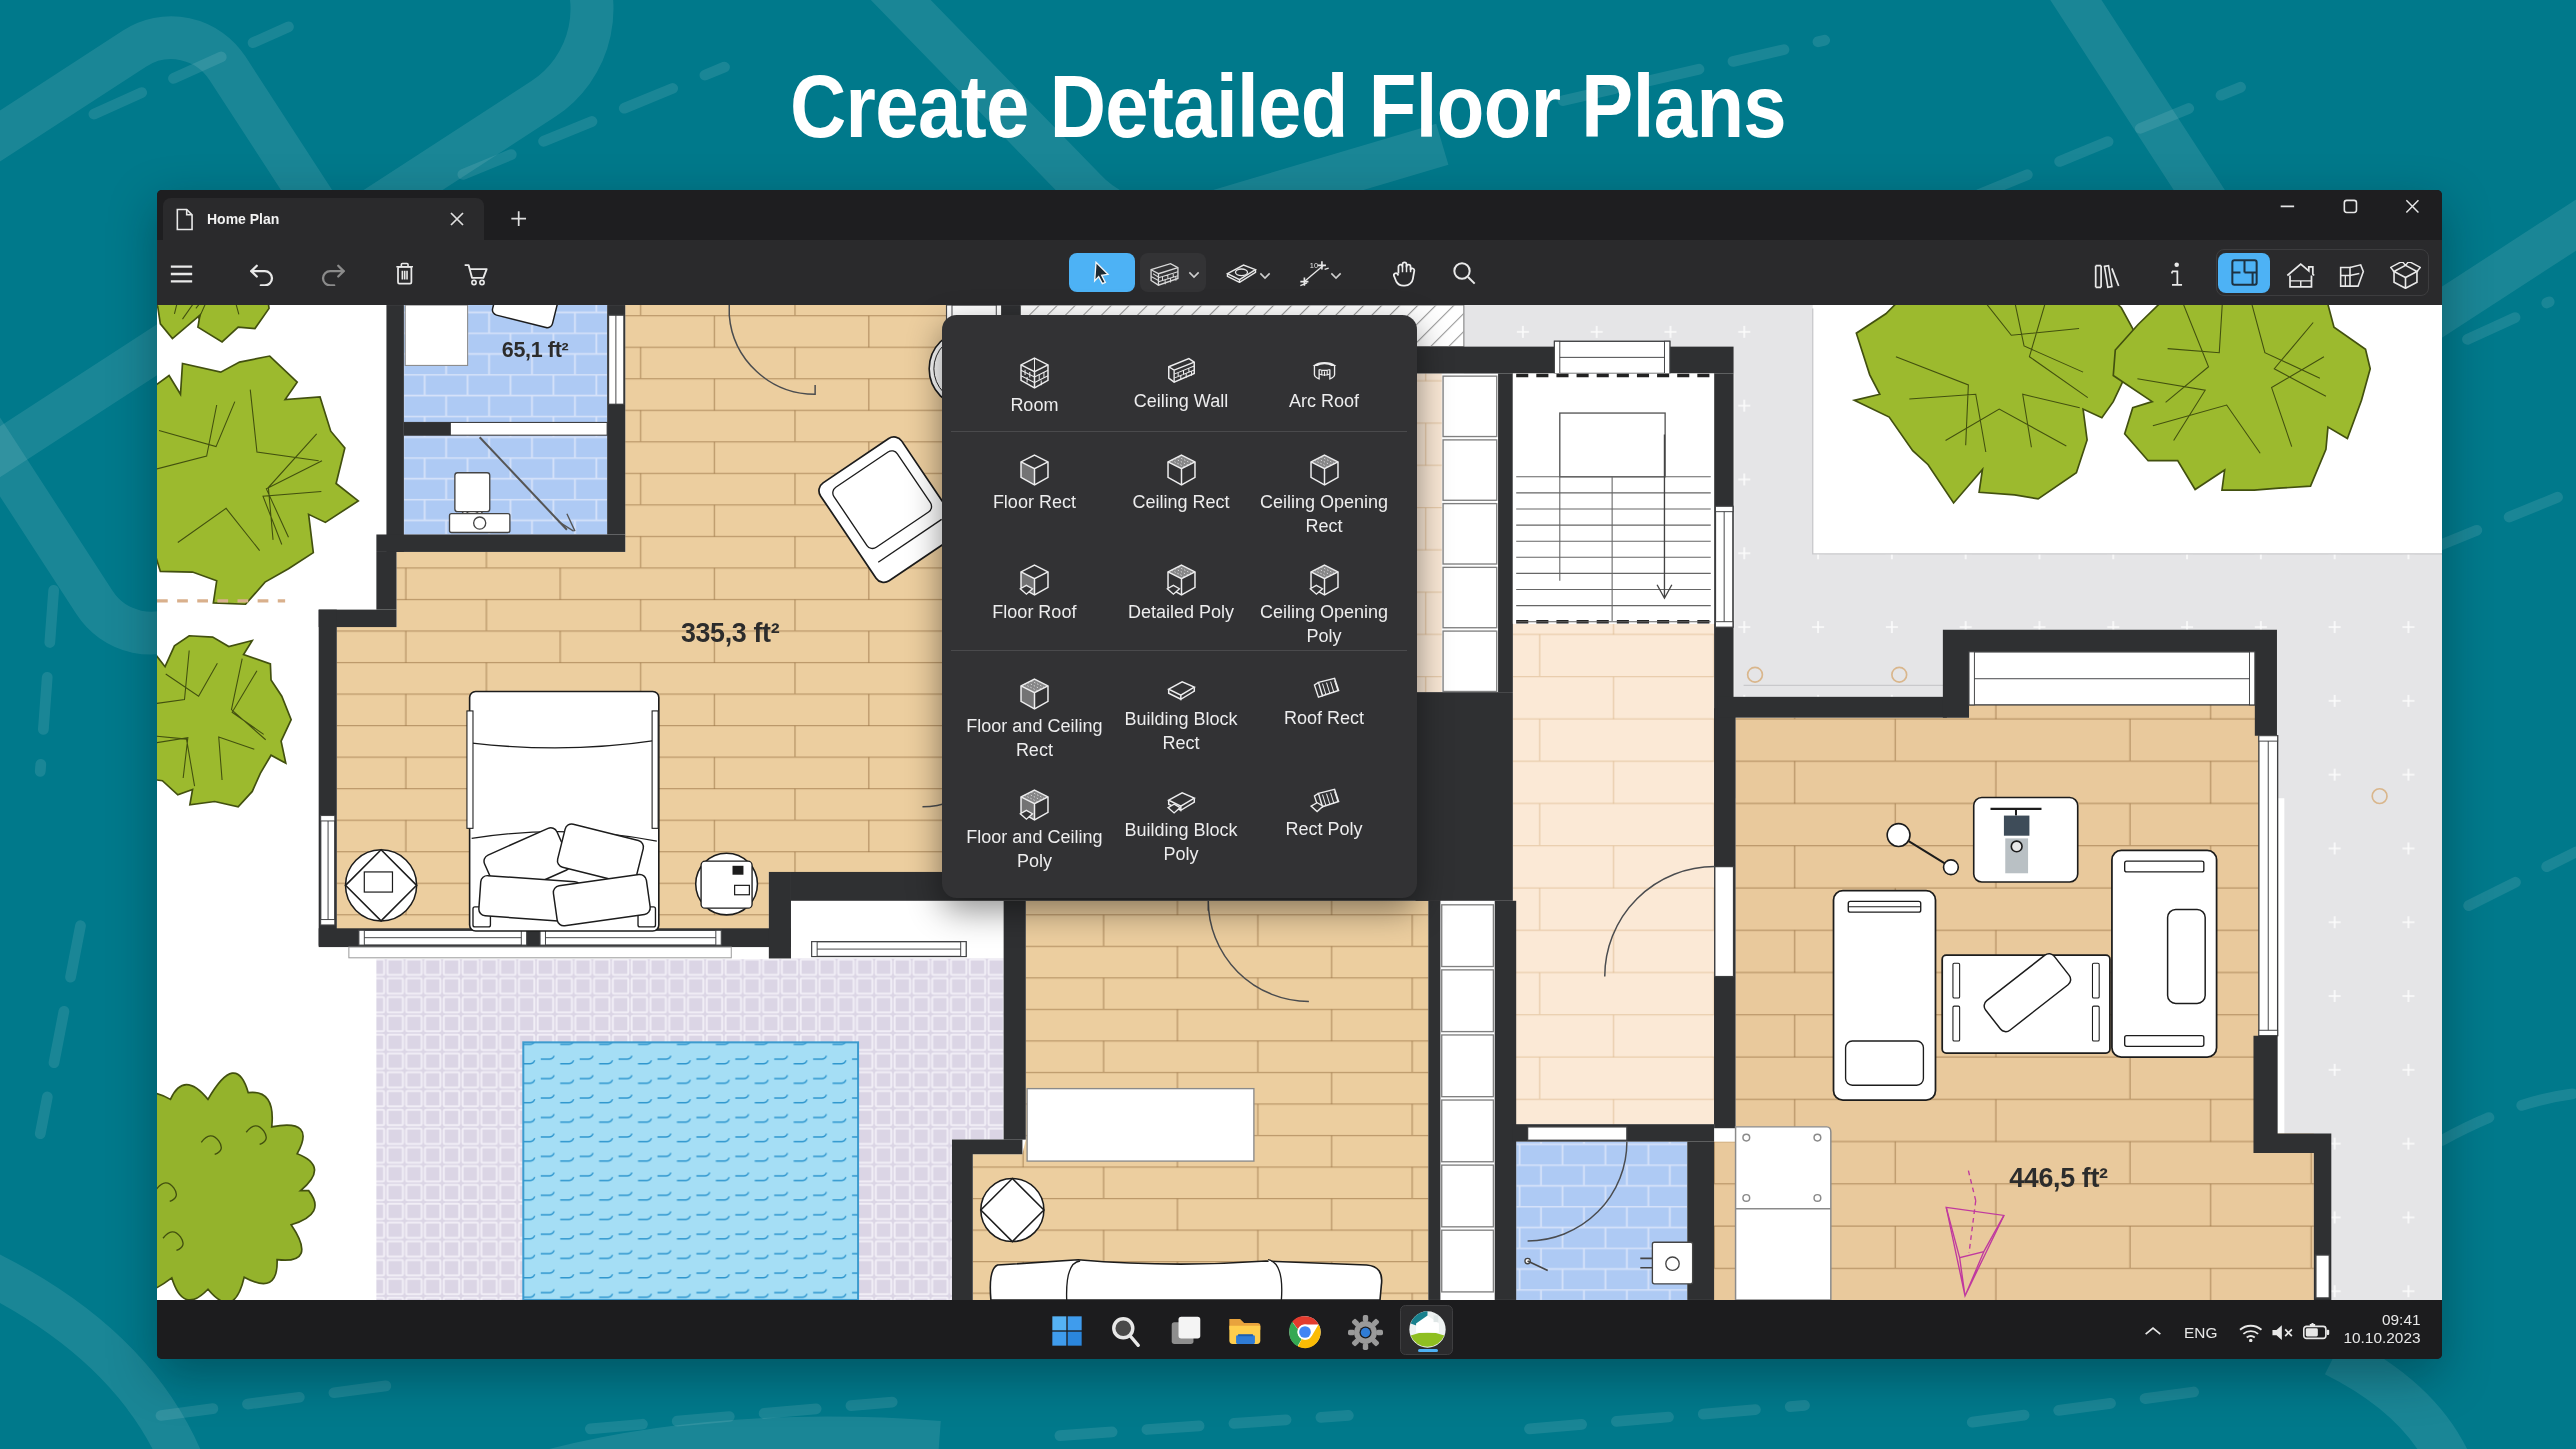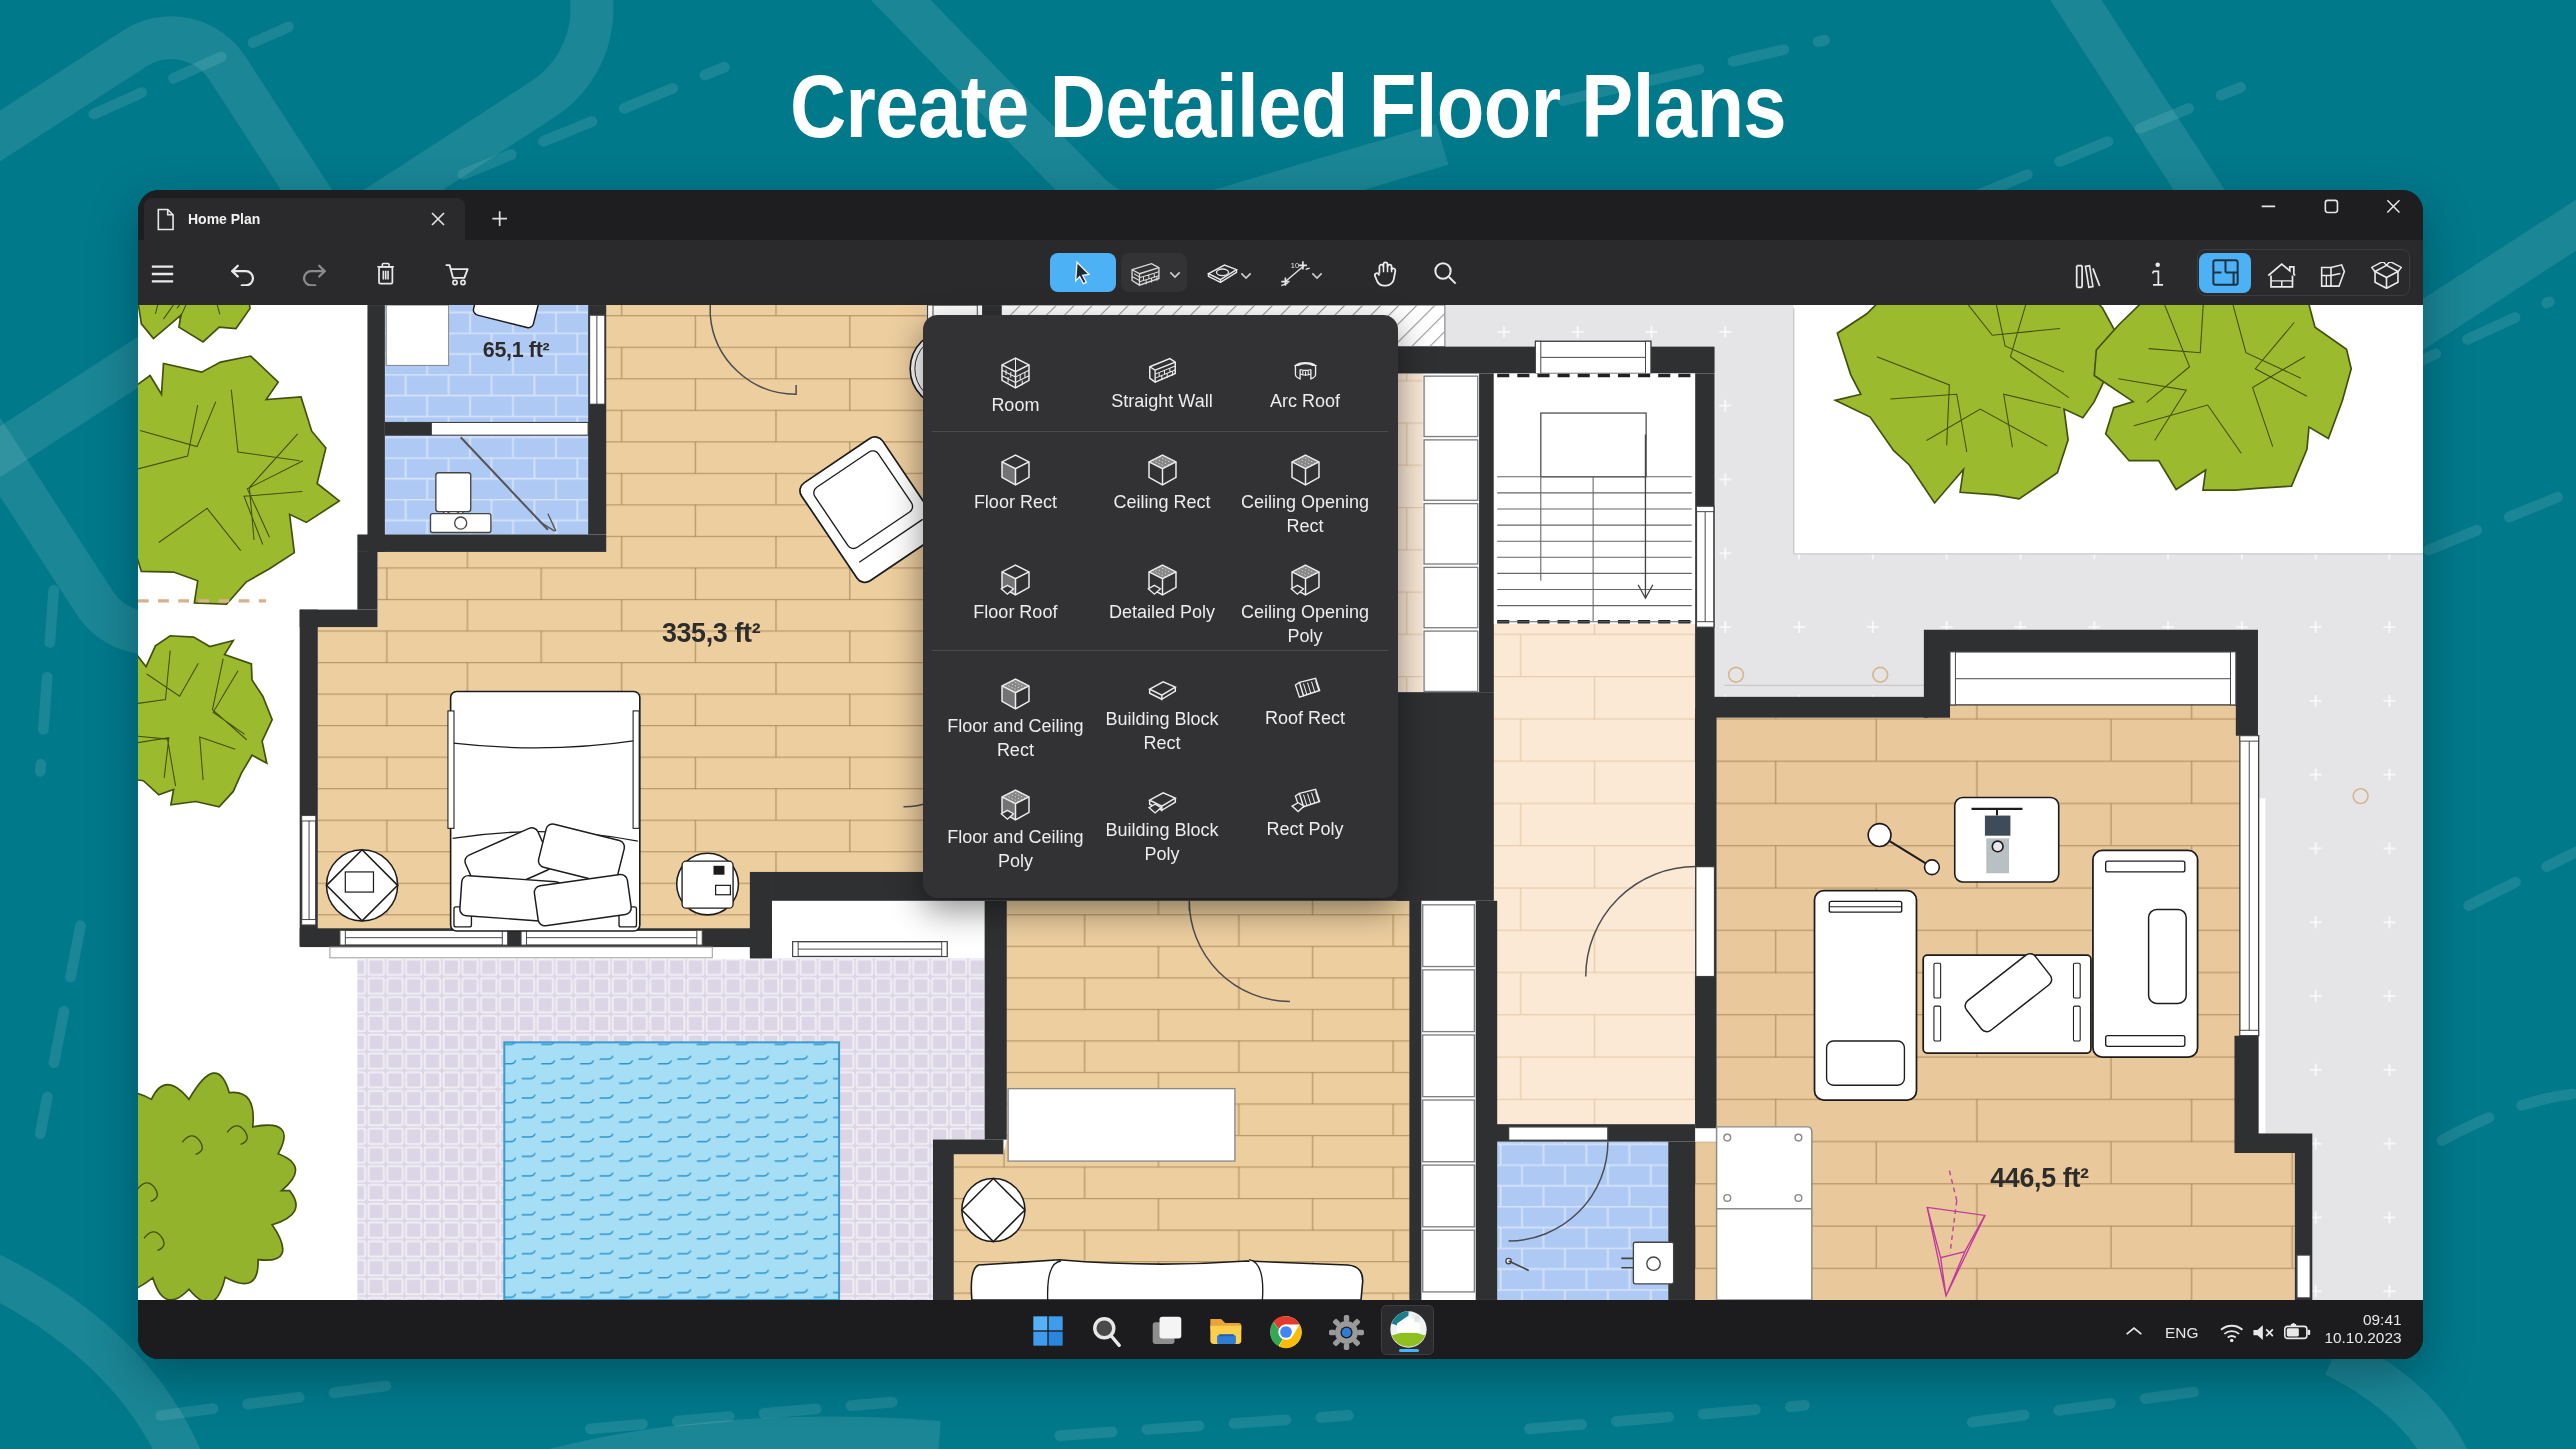--- a/index.html
+++ b/index.html
@@ -1,21 +1,21 @@
 <!DOCTYPE html>
 <html style="font-size:10.7px"><head><meta charset="utf-8"><title>Create Detailed Floor Plans</title>
 <style>
 *{margin:0;padding:0;box-sizing:border-box}
 html,body{width:2576px;height:1449px;overflow:hidden}
 body{background:#00798b;font-family:"Liberation Sans",sans-serif;position:relative}
 .deco{position:absolute;inset:0}
 h1{position:absolute;top:62px;left:0;width:2576px;text-align:center;color:#fff;
    font-size:89px;line-height:89px;font-weight:bold;letter-spacing:-0.7px;transform:scaleX(0.875);transform-origin:center top}
-#win{position:absolute;left:138px;top:190px;width:2285px;height:1169px;background:#1e1e20;
-     border-radius:21px;overflow:hidden;box-shadow:0 16px 47px rgba(0,20,26,0.35)}
+#win{position:absolute;left:157px;top:190px;width:2285px;height:1169px;background:#1e1e20;
+     border-radius:5px;overflow:hidden;box-shadow:0 16px 47px rgba(0,20,26,0.35)}
 #tabstrip{position:absolute;left:0;top:0;width:100%;height:50px;background:#1e1e20}
 #tab{position:absolute;left:6px;top:8px;width:321px;height:42px;background:#2a2a2c;
      border-radius:8px 8px 0 0;color:#f2f2f2;font-size:14px;font-weight:bold}
 #toolbar{position:absolute;left:0;top:50px;width:100%;height:65px;background:#2a2a2c}
 #canvas{position:absolute;left:0;top:115px;width:2285px;height:995px;background:#fff}
 #taskbar{position:absolute;left:0;top:1110px;width:2285px;height:66px;background:#1c1c1e}
 .tbtn{position:absolute;border-radius:8px}
 .popup{position:absolute;left:785px;top:10px;width:475px;height:583px;background:#323234;
        border-radius:14.8px;box-shadow:0 12px 34px rgba(0,0,0,.45)}
 .pcell{position:absolute;width:158px;text-align:center;color:#ededee;font-size:18px;line-height:23.5px}
@@ -639,21 +639,21 @@
           </svg>
           <div>Room</div>
         </div>
 
 <div class="pcell" style="left:160px;top:41px">
           <svg width="31" height="29.5" viewBox="0 0 46 44" fill="none">
             <path d="M4,16 L34,4 L42,9 L42,26 L12,39 L4,33 Z" stroke="#ededee" stroke-width="2.2"></path>
             <path d="M4,16 L12,21 L12,39 M12,21 L42,9" stroke="#ededee" stroke-width="2"></path>
             <path d="M12,27 L42,15 M12,33 L42,21 M18,24.5 v6 M26,21.5 v6 M34,18.5 v6 M22,29.5 v6 M30,26.5 v6 M38,23.5 v6" stroke="#ededee" stroke-width="1.5"></path>
           </svg>
-          <div>Straight Wall</div>
+          <div>Ceiling Wall</div>
         </div>
 
 <div class="pcell" style="left:303px;top:41px">
           <svg width="31" height="29.5" viewBox="0 0 46 44" fill="none">
             <path d="M8,14 a17,8 0 0 1 30,0 l-4,0 a13,6 0 0 0 -22,0 z" stroke="#ededee" stroke-width="2"></path>
             <path d="M8,14 v14 a17,8 0 0 0 7,6 V20 M38,14 v14 a17,8 0 0 1 -7,6 V20" stroke="#ededee" stroke-width="2"></path>
             <path d="M15,20 a13,6 0 0 0 16,0 M15,27 a13,6 0 0 0 16,0 M19,22 v7 M23,23 v7 M27,22 v7" stroke="#ededee" stroke-width="1.6"></path>
           </svg>
           <div>Arc Roof</div>
         </div>

